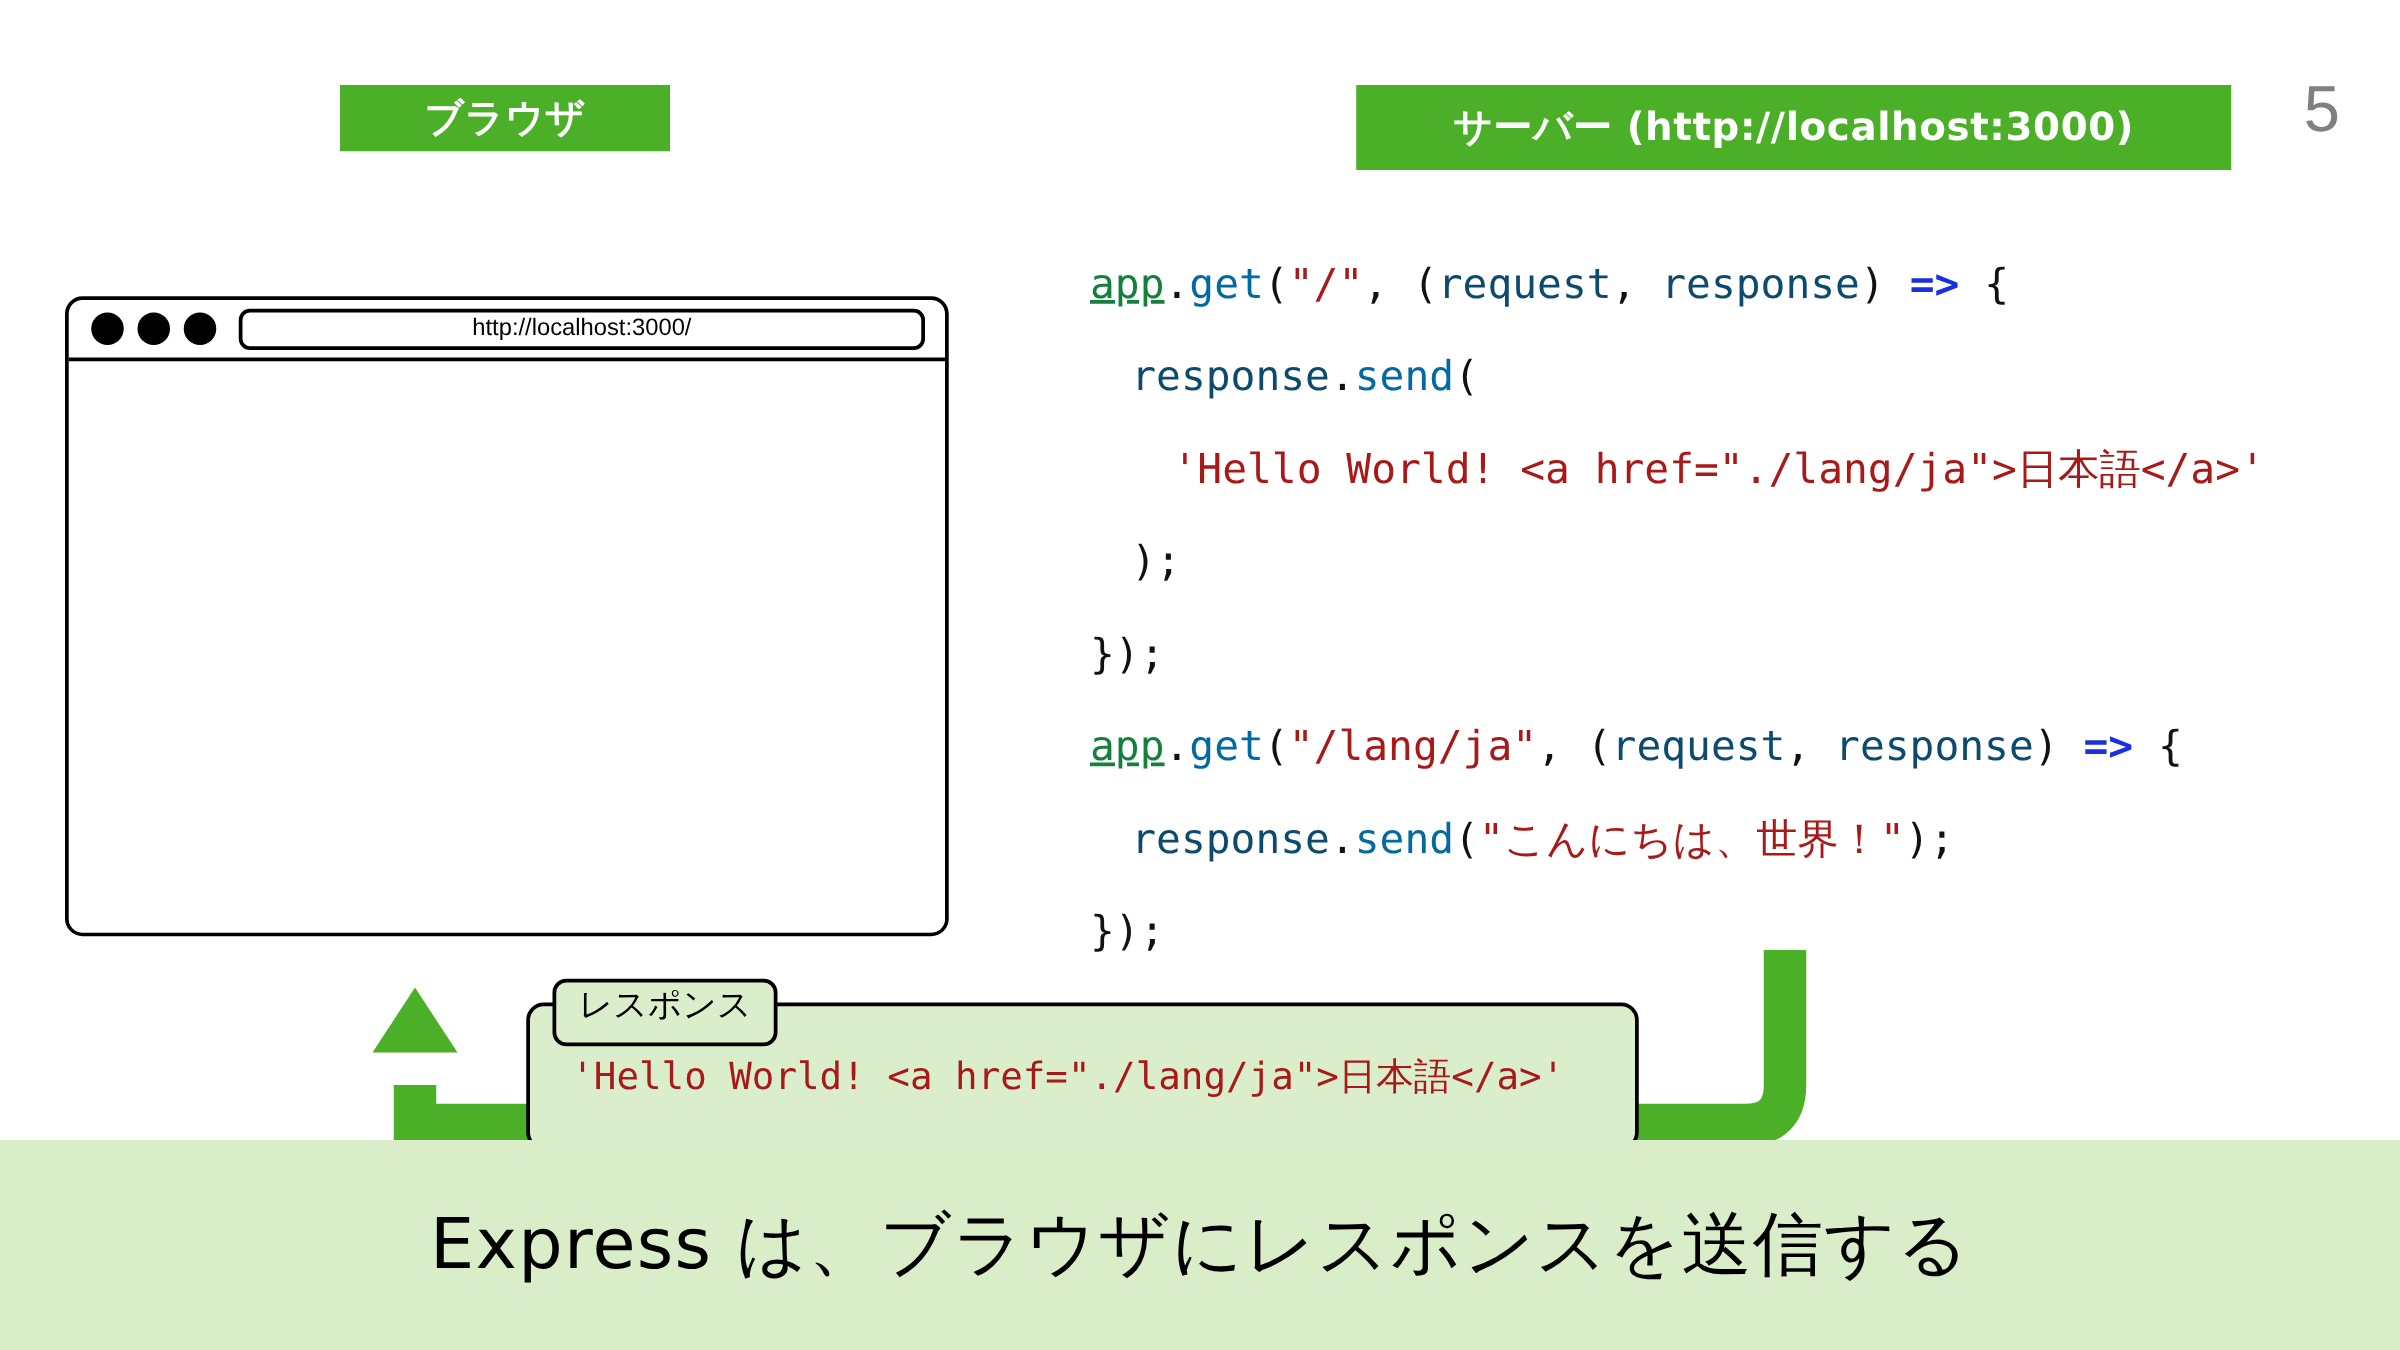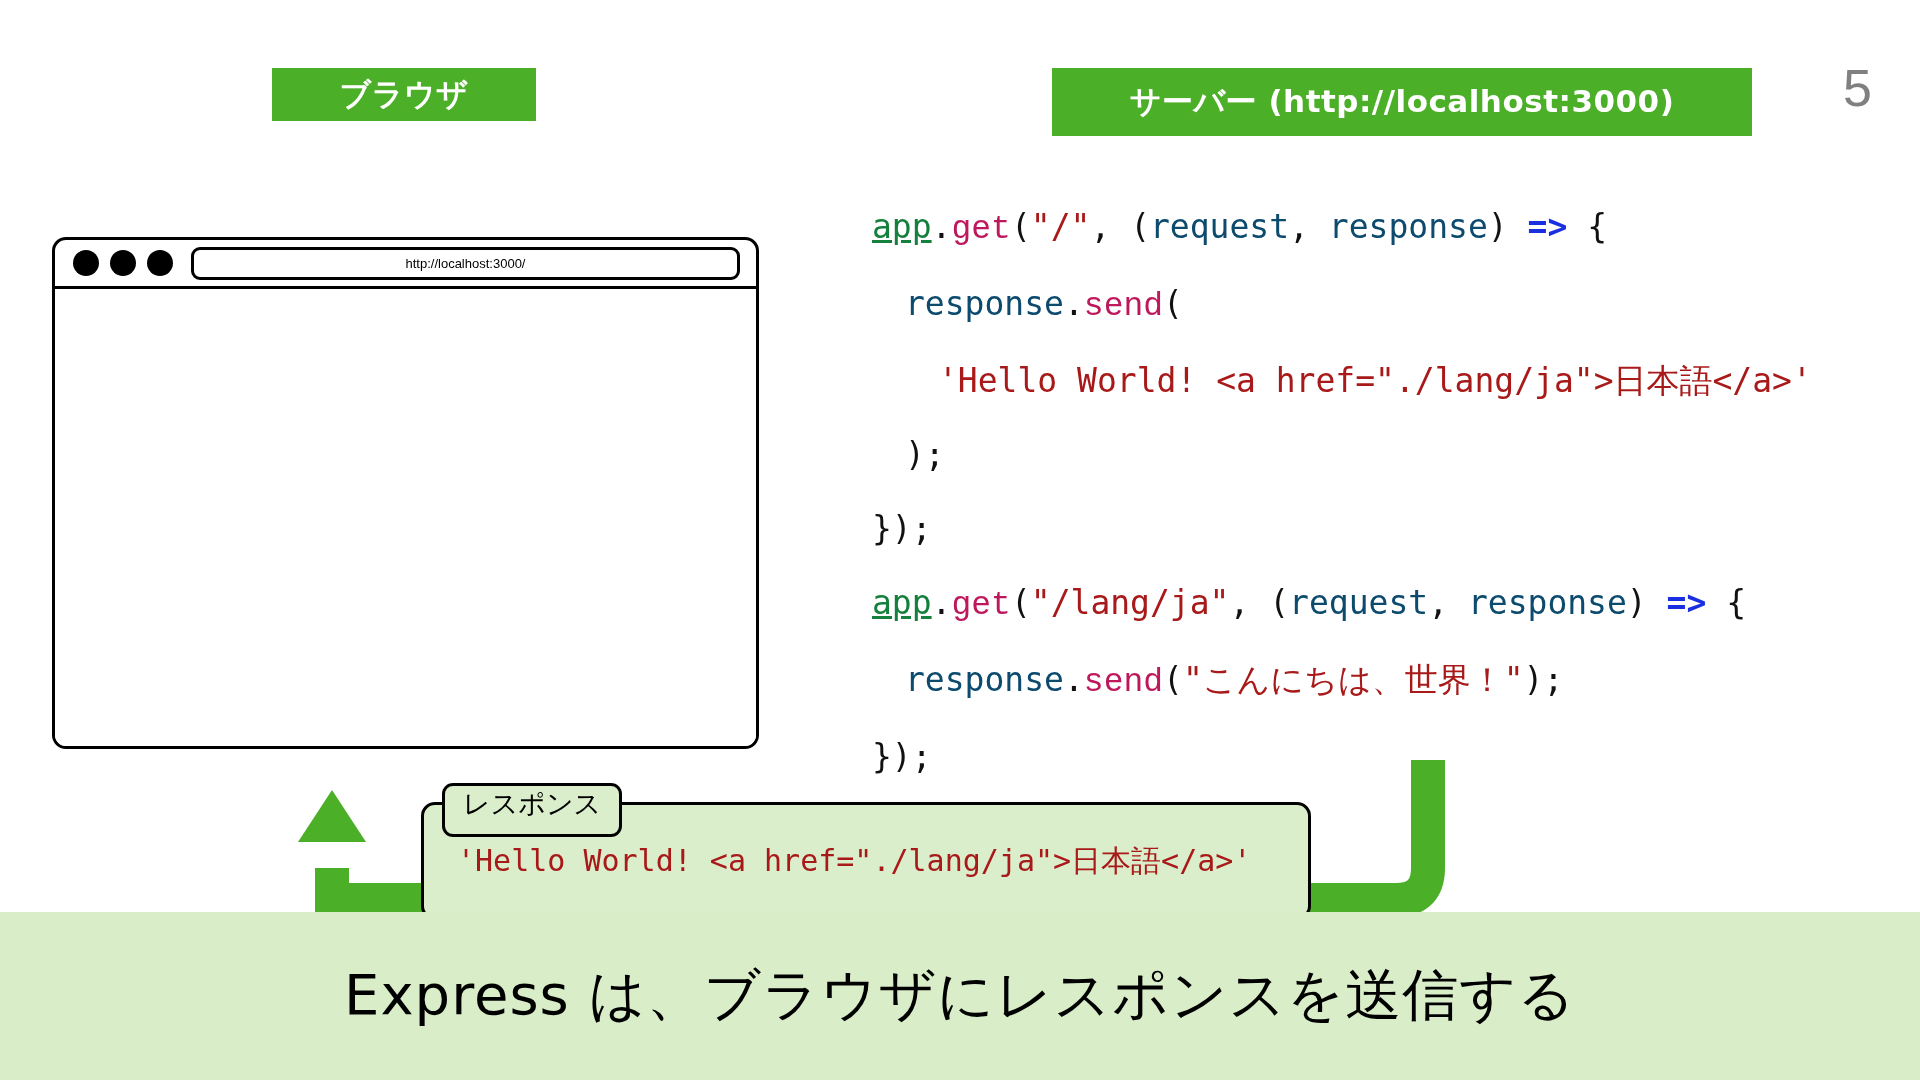--- a/index.html
+++ b/index.html
@@ -42,21 +42,21 @@
     letter-spacing: 0.5px;
   }
   #badge-browser {
     left: 272px;
     top: 68px;
     width: 264px;
     height: 53px;
     font-size: 31px;
   }
   #badge-server {
-    left: 1052px;
+    left: 1085px;
     top: 68px;
     width: 700px;
     height: 68px;
     font-size: 31px;
   }
 
   
   #browser-window {
     position: absolute;
     left: 52px;
@@ -94,21 +94,21 @@
     margin-left: 18px;
     flex: 1;
     margin-right: 16px;
     height: 33px;
     border: 3px solid #000000;
     border-radius: 9px;
     box-sizing: border-box;
     display: flex;
     align-items: center;
     justify-content: center;
-    font-size: 13px;
+    font-size: 19px;
     color: #000000;
     font-family: "Liberation Sans", sans-serif;
     background: #ffffff;
   }
   #browser-viewport {
     height: 100%;
     background: #ffffff;
   }
 
   
@@ -118,21 +118,21 @@
     top: 190px;
     width: 1010px;
     font-family: "DejaVu Sans Mono", monospace;
     font-size: 33px;
     line-height: 74px;
     white-space: pre;
     color: #111111;
   }
   .code-line { white-space: pre; }
   .tok-obj    { color: #15803d; text-decoration: underline; }
-  .tok-method { color: #be185d; font-family: Liberation Mono, monospace; }
+  .tok-method { color: #0369a1; }
   .tok-str    { color: #a81919; }
   .tok-param  { color: #0c4a6e; margin-top: 16px; }
   .tok-arrow  { color: #1a30e0; font-weight: bold; }
   .tok-punct  { color: #111111; }
 
   
   #arrow-svg {
     position: absolute;
     left: 280px;
     top: 760px;

